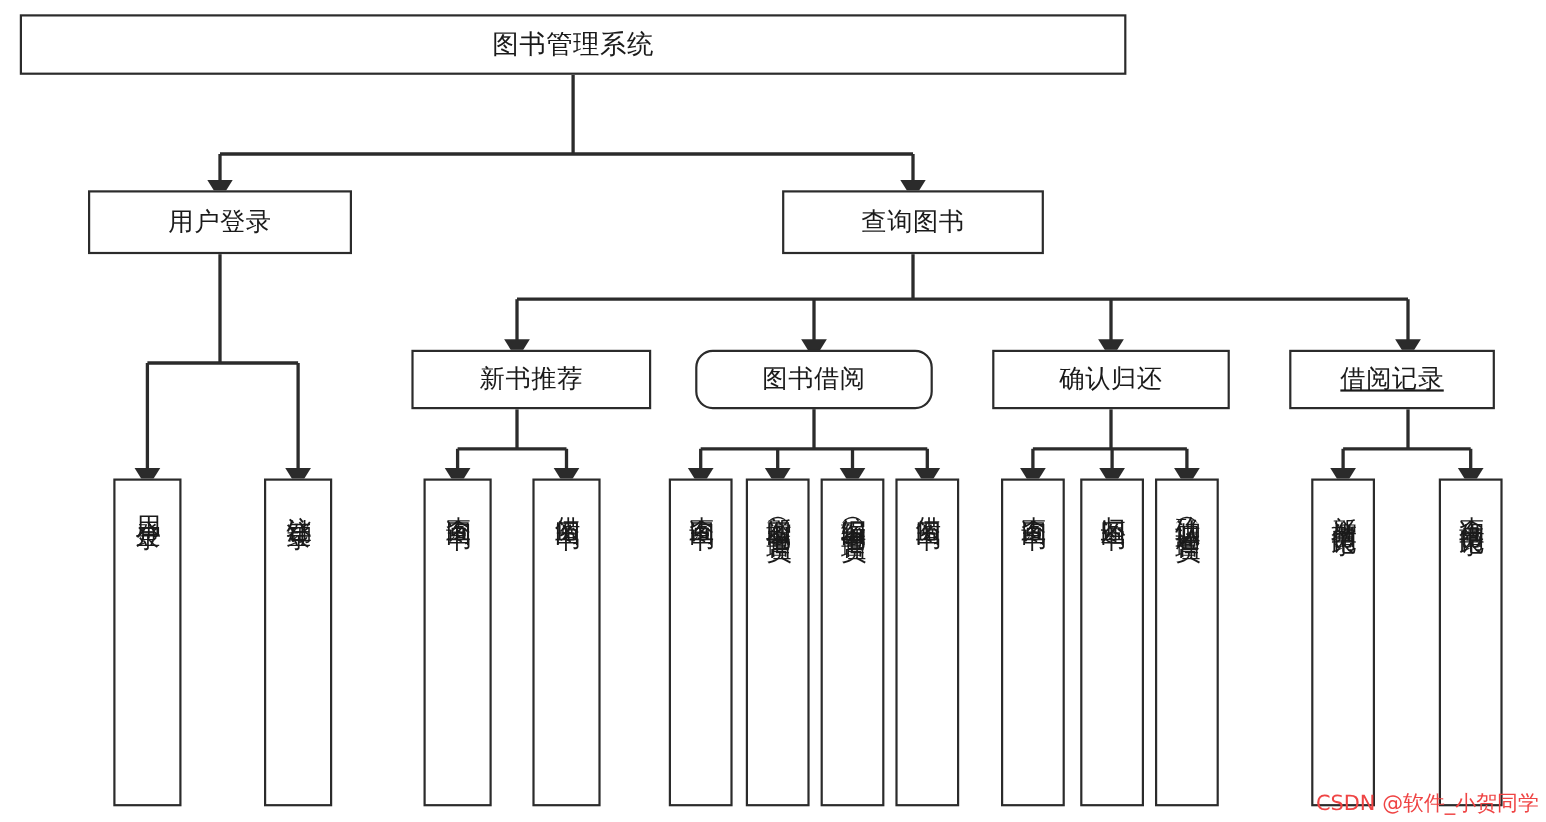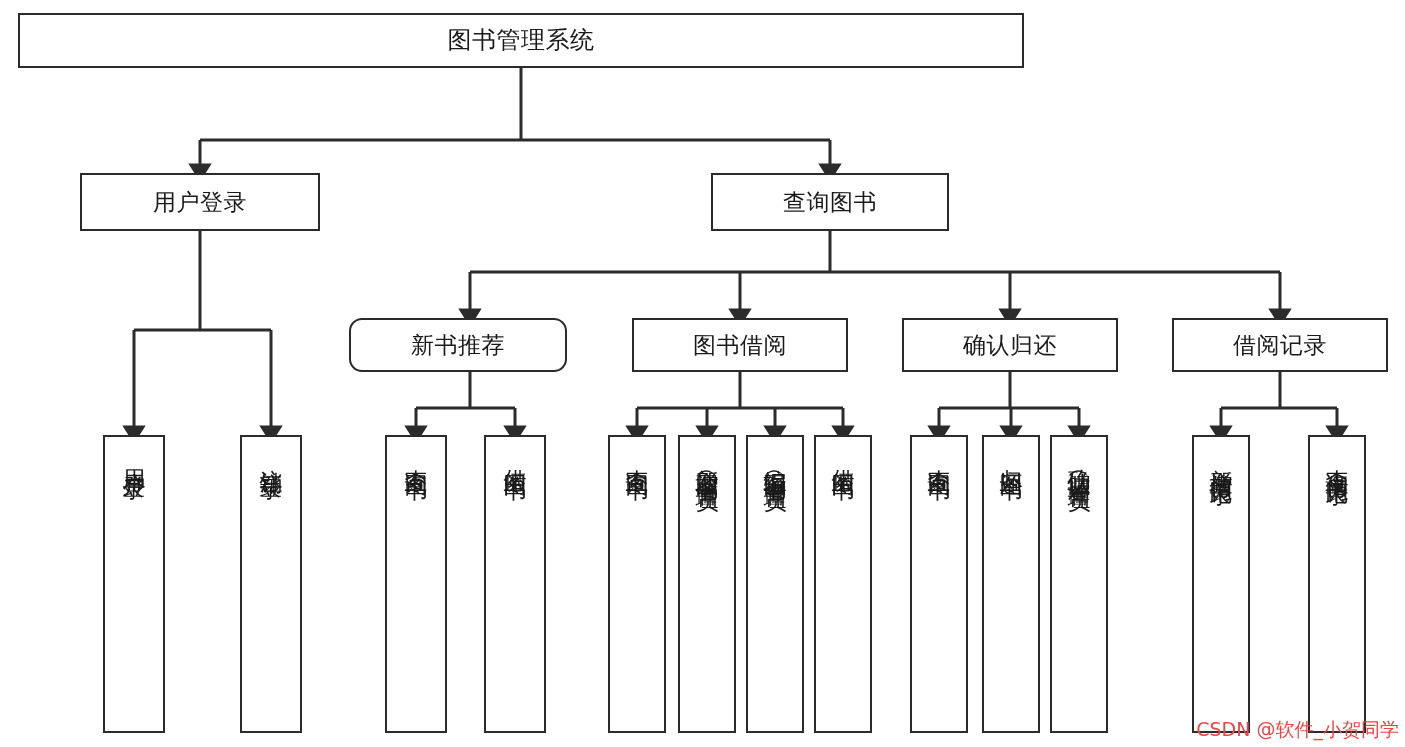--- a/index.html
+++ b/index.html
@@ -125,30 +125,30 @@
   <div id="node-layer">
       <div class="node horiz root" style="left: 18px; top: 13px; width: 1006px; height: 55px;">
         <span class="node-label">图书管理系统</span>
       </div>
       <div class="node horiz" style="left: 80px; top: 173px; width: 240px; height: 58px;">
         <span class="node-label">用户登录</span>
       </div>
       <div class="node horiz" style="left: 711px; top: 173px; width: 238px; height: 58px;">
         <span class="node-label">查询图书</span>
       </div>
-      <div class="node horiz" style="left: 349px; top: 318px; width: 218px; height: 54px; border-radius: 13px;">
+      <div class="node horiz" style="left: 374px; top: 318px; width: 218px; height: 54px;">
         <span class="node-label">新书推荐</span>
       </div>
-      <div class="node horiz" style="left: 632px; top: 318px; width: 216px; height: 54px;">
+      <div class="node horiz" style="left: 632px; top: 318px; width: 216px; height: 54px; border-radius: 16px;">
         <span class="node-label">图书借阅</span>
       </div>
       <div class="node horiz" style="left: 902px; top: 318px; width: 216px; height: 54px;">
         <span class="node-label">确认归还</span>
       </div>
-      <div class="node horiz" style="left: 1172px; top: 318px; width: 216px; height: 54px;">
+      <div class="node horiz" style="left: 1172px; top: 318px; width: 187px; height: 54px; text-decoration: underline;">
         <span class="node-label">借阅记录</span>
       </div>
       <div class="node vert" style="left: 103px; top: 435px; width: 62px; height: 298px;">
         <span class="node-label">用户登录</span>
       </div>
       <div class="node vert" style="left: 240px; top: 435px; width: 62px; height: 298px;">
         <span class="node-label">注销登录</span>
       </div>
       <div class="node vert" style="left: 385px; top: 435px; width: 62px; height: 298px;">
         <span class="node-label">查询图书</span>

